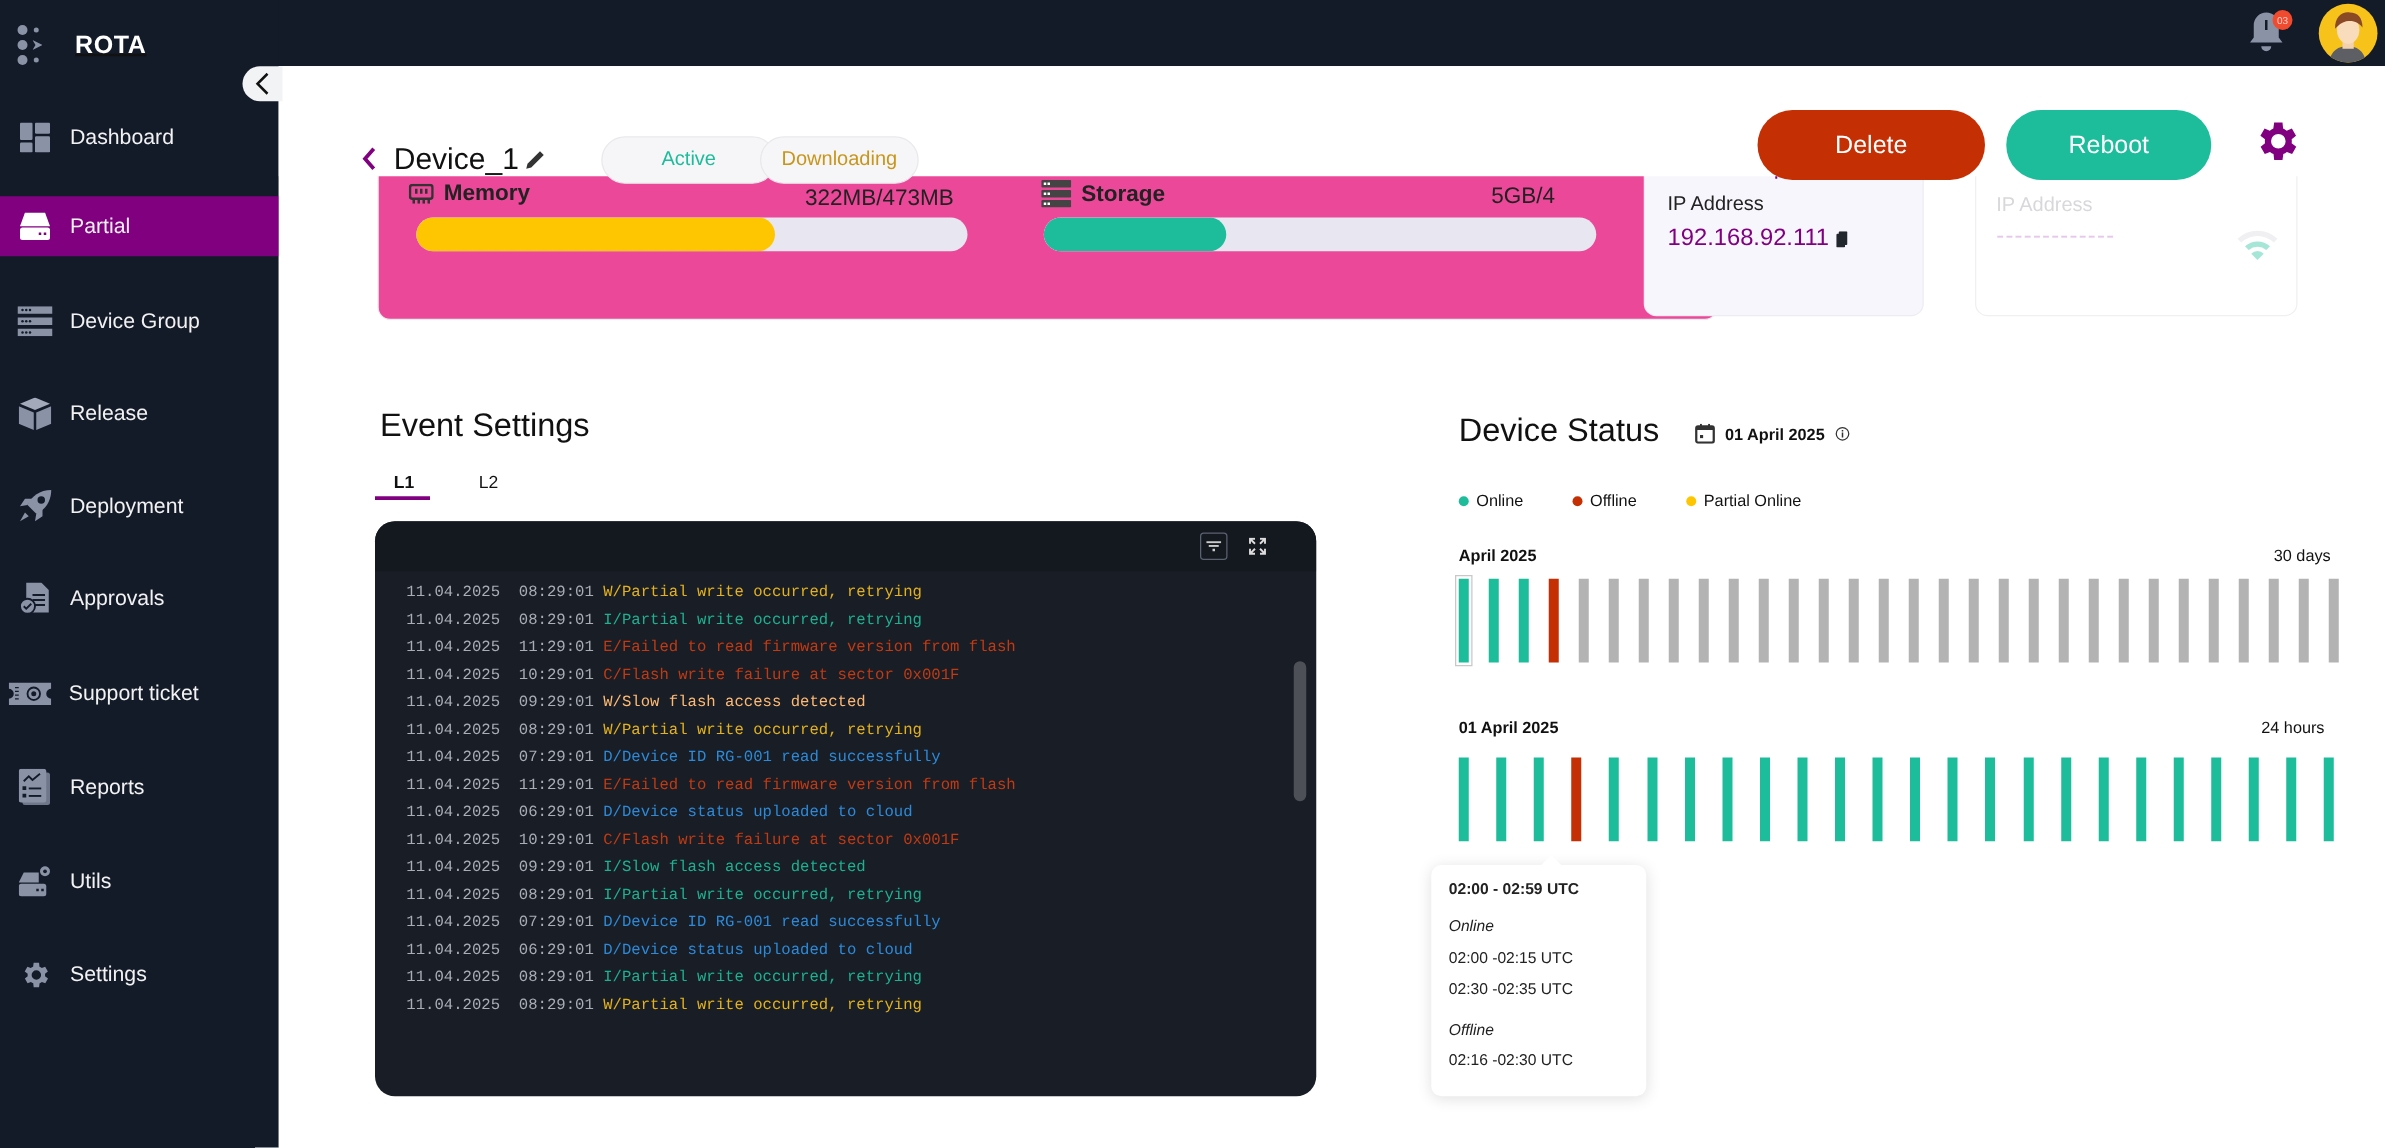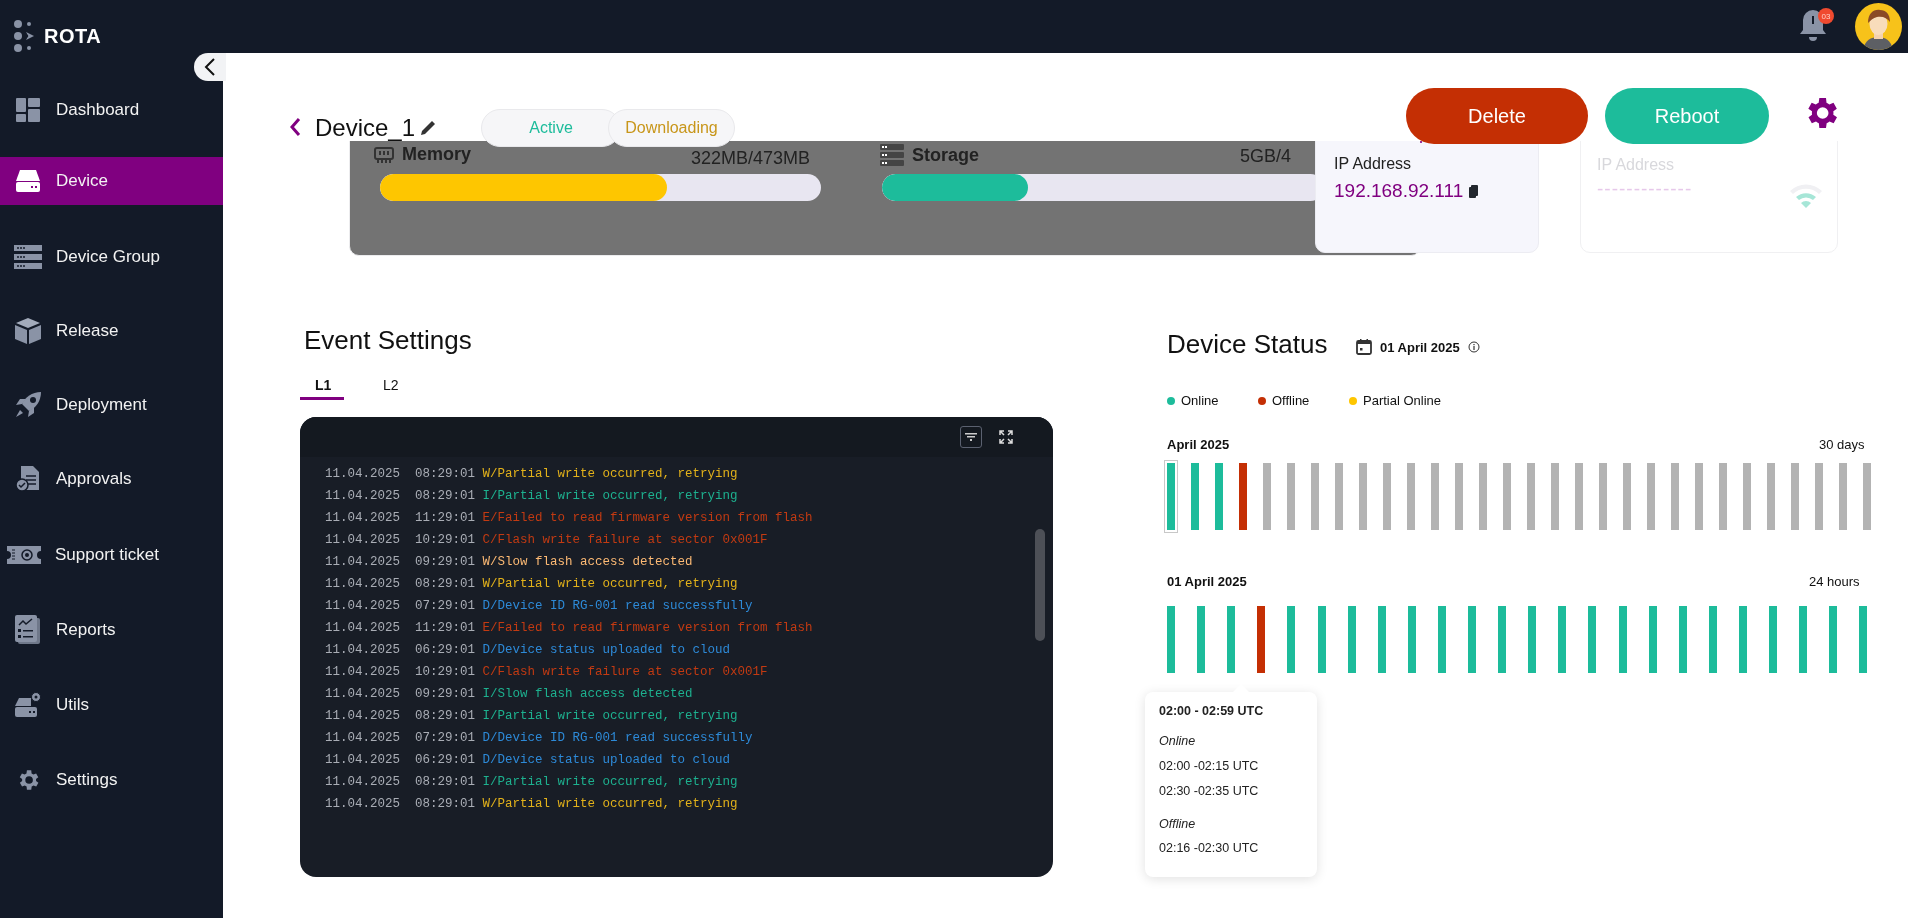--- a/index.html
+++ b/index.html
@@ -1,19 +1,19 @@
 <!DOCTYPE html>
 <html><head>
 <meta charset="utf-8">
 <style>
   * { box-sizing: border-box; margin: 0; padding: 0; }
   html, body { width: 1908px; height: 918px; overflow: hidden; background: #ffffff; font-family: "Liberation Sans", sans-serif; color: #111; }
   .topbar { position: absolute; left: 0; top: 0; width: 1908px; height: 53px; background: #131a28; }
   .sidebar { position: absolute; left: 0; top: 0; width: 223px; height: 918px; background: #131a28; }
-  .brand { position: absolute; left: 14px; top: 18px; display: flex; align-items: center; gap: 4px; }
+  .brand { position: absolute; left: 14px; top: 18px; display: flex; align-items: center; gap: 20px; text-decoration: underline; }
   .brand-logo { width: 26px; height: 36px; position: relative; }
   .brand-logo i { position: absolute; border-radius: 50%; background: #8a93a6; }
   .brand-name { color: #fff; font-weight: bold; font-size: 20px; letter-spacing: 0.5px; }
   .collapse-btn { position: absolute; left: 194px; top: 53px; width: 32px; height: 28px; background: #f2f3f5; border-radius: 14px 0 0 14px; display: flex; align-items: center; justify-content: center; z-index: 5; cursor: pointer; }
   .nav-item { position: absolute; left: 0; width: 223px; height: 48px; display: flex; align-items: center; padding-left: 14px; gap: 14px; color: #fff; font-size: 17px; cursor: pointer; }
   .nav-item.active { background: #800080; }
   .nav-icon { width: 28px; height: 28px; display: flex; align-items: center; justify-content: center; }
   .nav-label { color: #f2f2f2; }
 
   .bell { position: absolute; left: 1798px; top: 8px; width: 34px; height: 36px; cursor: pointer; }
@@ -26,21 +26,21 @@
   .device-title { position: absolute; left: 92px; top: 61px; font-size: 24px; color: #111; }
   .edit-icon { position: absolute; left: 196px; top: 66px; cursor: pointer; }
   .pill { position: absolute; top: 56px; height: 38px; border-radius: 19px; background: #f6f6f8; border: 1.5px solid #e9e9ec; display: flex; align-items: center; justify-content: center; font-size: 16px; }
   .pill-active { left: 259px; width: 140px; color: #1dbc9b; }
   .pill-down { left: 385px; width: 127px; color: #c8961a; }
   .btn { position: absolute; top: 35px; height: 56px; border-radius: 28px; color: #fff; font-size: 20px; display: flex; align-items: center; justify-content: center; cursor: pointer; }
   .btn-delete { left: 1183px; width: 182px; background: #c42f04; }
   .btn-reboot { left: 1382px; width: 164px; background: #1dbc9b; }
   .gear-btn { position: absolute; left: 1578px; top: 40px; width: 40px; height: 40px; cursor: pointer; }
 
-  .res-card { position: absolute; left: 79px; top: 60px; width: 1072px; height: 143px; border: 1.5px solid #ececee; border-radius: 10px; background: #737373; margin-left: 47px; }
+  .res-card { position: absolute; left: 79px; top: 60px; width: 1072px; height: 143px; border: 1.5px solid #ececee; border-radius: 10px; background: #ec4899; }
   .res-label { position: absolute; display: flex; align-items: center; gap: 8px; font-size: 18px; font-weight: bold; color: #222; }
   .res-value { position: absolute; font-size: 18px; color: #222; }
   .bar-track { position: absolute; height: 27px; border-radius: 14px; background: #e8e6f1; overflow: hidden; }
   .bar-fill { height: 100%; border-radius: 14px; }
 
   .net-card { position: absolute; top: 60px; height: 140px; border-radius: 10px; }
   .net-card-1 { left: 1092px; width: 224px; background: #f6f6fc; border: 1.5px solid #ececf2; }
   .net-card-2 { left: 1357px; width: 258px; background: #fff; border: 1.5px solid #f0f0f2; }
   .speed { position: absolute; top: 72px; font-size: 18px; color: #800080; }
   .speed-big { font-size: 36px; font-weight: bold; }
@@ -102,21 +102,21 @@
   </div>
   <div class="nav-item active" style="top:157px">
     <span class="nav-icon">
       <svg width="24" height="22" viewBox="0 0 24 22">
           <path d="M4 0h16l4 11H0z" fill="#fff"></path>
           <rect x="0" y="12" width="24" height="10" rx="2" fill="#fff"></rect>
           <rect x="15" y="16" width="2" height="2" fill="#800080"></rect>
           <rect x="19" y="16" width="2" height="2" fill="#800080"></rect>
         </svg>
     </span>
-    <span class="nav-label">Device</span>
+    <span class="nav-label">Partial</span>
   </div>
   <div class="nav-item" style="top:233px">
     <span class="nav-icon">
       <svg width="28" height="24" viewBox="0 0 28 24">
           <rect x="0" y="0" width="28" height="6" fill="#8a93a6"></rect>
           <rect x="0" y="9" width="28" height="6" fill="#8a93a6"></rect>
           <rect x="0" y="18" width="28" height="6" fill="#8a93a6"></rect>
           <g fill="#131a28">
             <circle cx="4" cy="3" r="1"></circle>
             <circle cx="7" cy="3" r="1"></circle>

